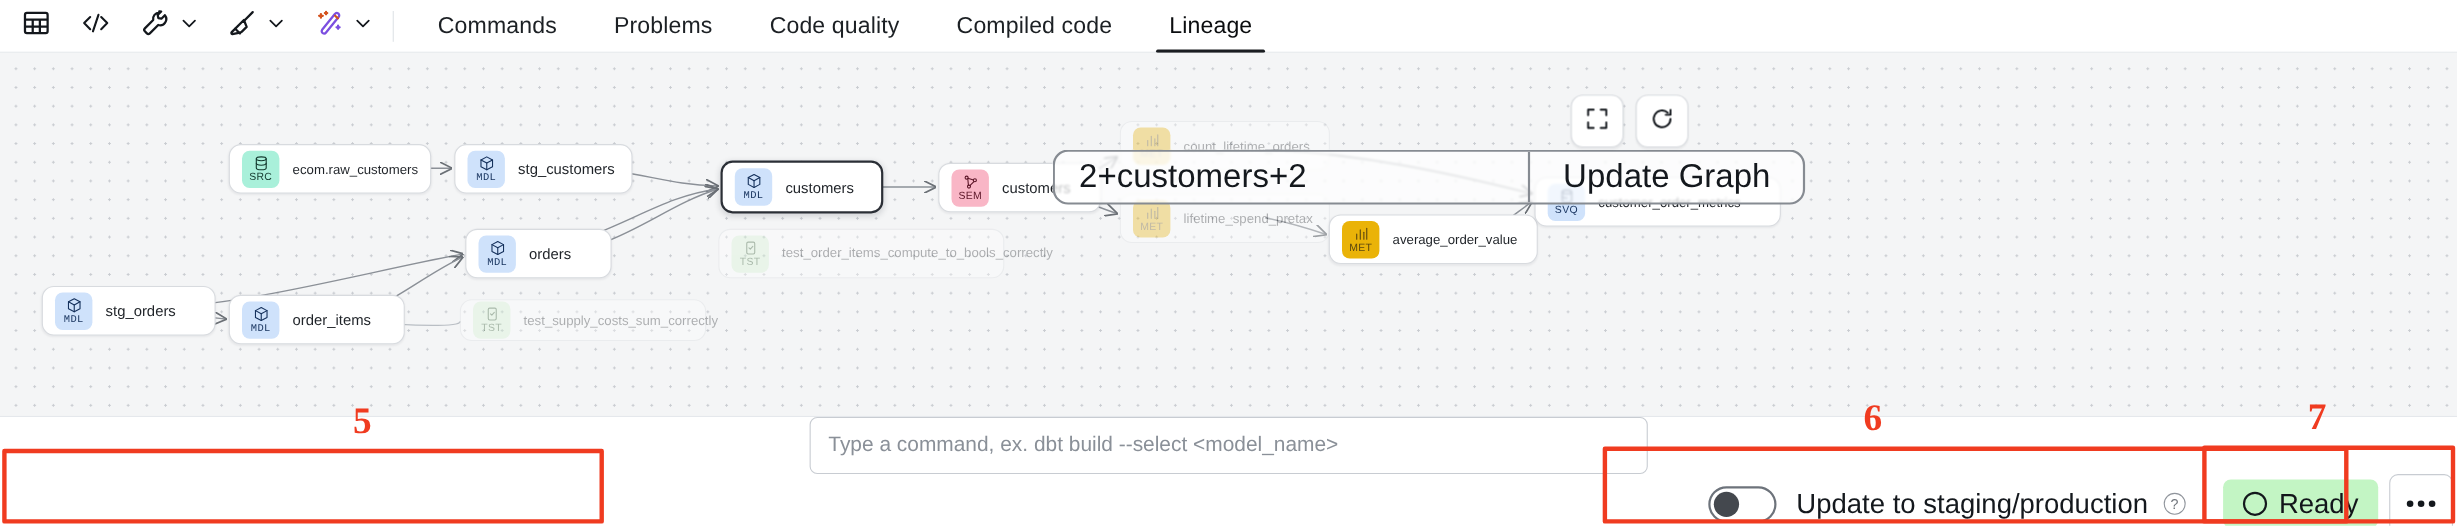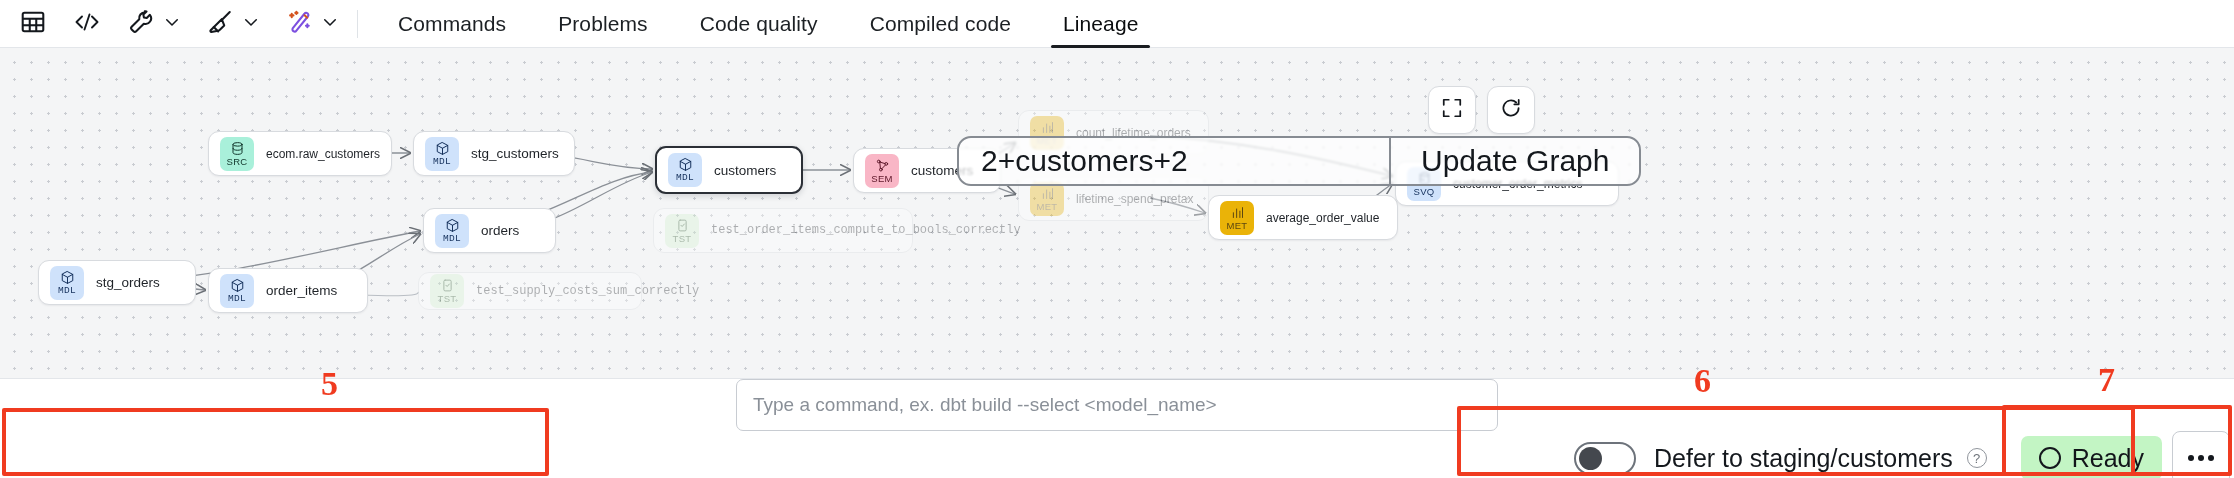--- a/index.html
+++ b/index.html
@@ -69,21 +69,21 @@
   .badge .gi { display:block; height: 15px; }
   .badge .bl { font-size: 9.5px; font-weight: 500; letter-spacing: .3px; margin-top: 1px; }
   .b-src { background: #a9f0da; color: #12372c; }
   .b-mdl { background: #cfe2fb; color: #15315c; font-family: Liberation Mono, monospace; }
   .b-sem { background: #f9b6c6; color: #5c1628; }
   .b-met { background: #eab308; color: #5c4710; }
   .b-tst { background: #d5f3d3; color: #1d4a1c; }
   .b-svq { background: #cfe2fb; color: #15315c; }
   .node-label { font-size: 13.5px; color: #1f2328; white-space: nowrap; }
   .node-label.sm { font-size: 12px; }
-  .node-label.two { line-height: 1.18; white-space: normal; font-family: Liberation Mono, monospace; }
+  .node-label.two { line-height: 1.18; white-space: normal; }
 
   
   .graph-overlay {
     position: absolute; display: flex; align-items: stretch;
     background: rgba(255,255,255,.72);
     border: 2px solid #868b92; border-radius: 14px;
     overflow: hidden; backdrop-filter: blur(1px);
   }
   .sel-input {
     display: flex; align-items: center; padding: 16px 22px;
@@ -469,21 +469,21 @@
   <div class="bottombar">
     <div class="cmd-wrap">
       <input class="cmd-input" type="text" placeholder="Type a command, ex. dbt build --select &lt;model_name&gt;" style="">
     </div>
 
     <div class="right-cluster">
       <div class="defer-group">
         <div class="toggle">
           <div class="knob"></div>
         </div>
-        <span class="defer-label">Defer to staging/customers</span>
+        <span class="defer-label">Update to staging/production</span>
       </div>
       <div class="help-icon">?</div>
 
       <div class="status-pill" style="margin-left:24px">
         <span class="status-dot"></span>
         <span class="status-text">Ready</span>
       </div>
 
       <div class="more-btn">
         <span style="display:flex;gap:4px;">

